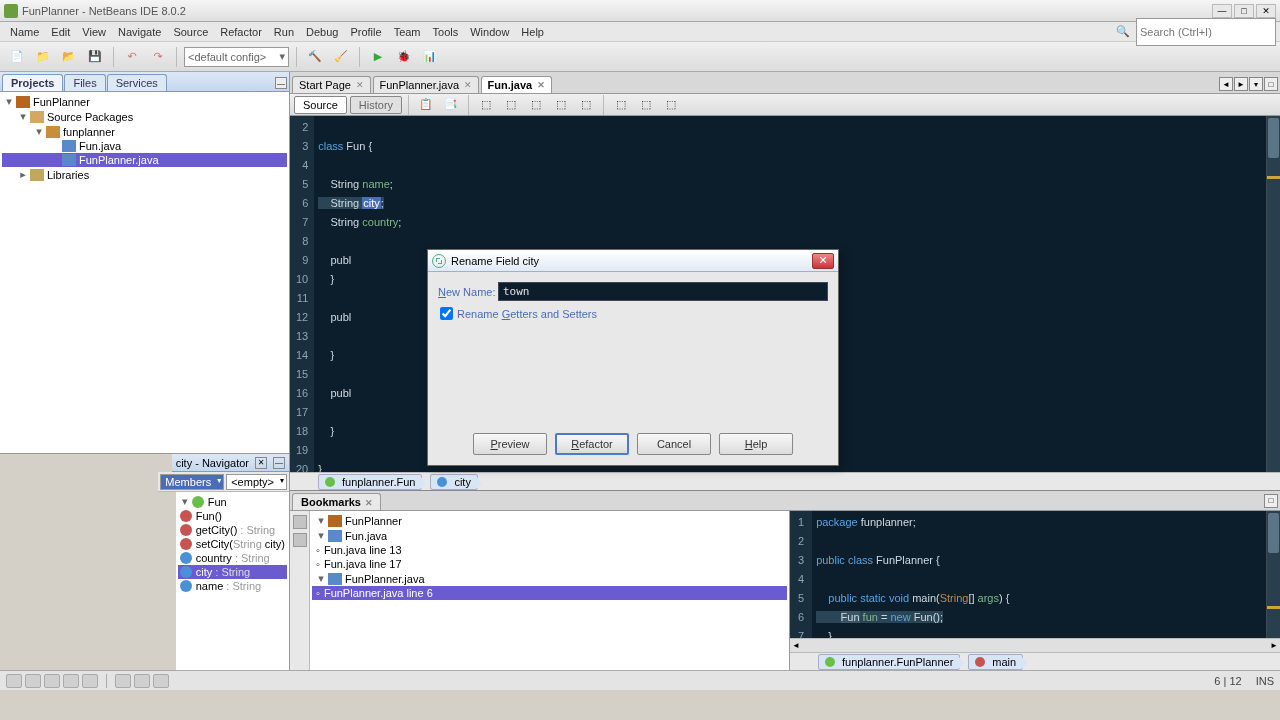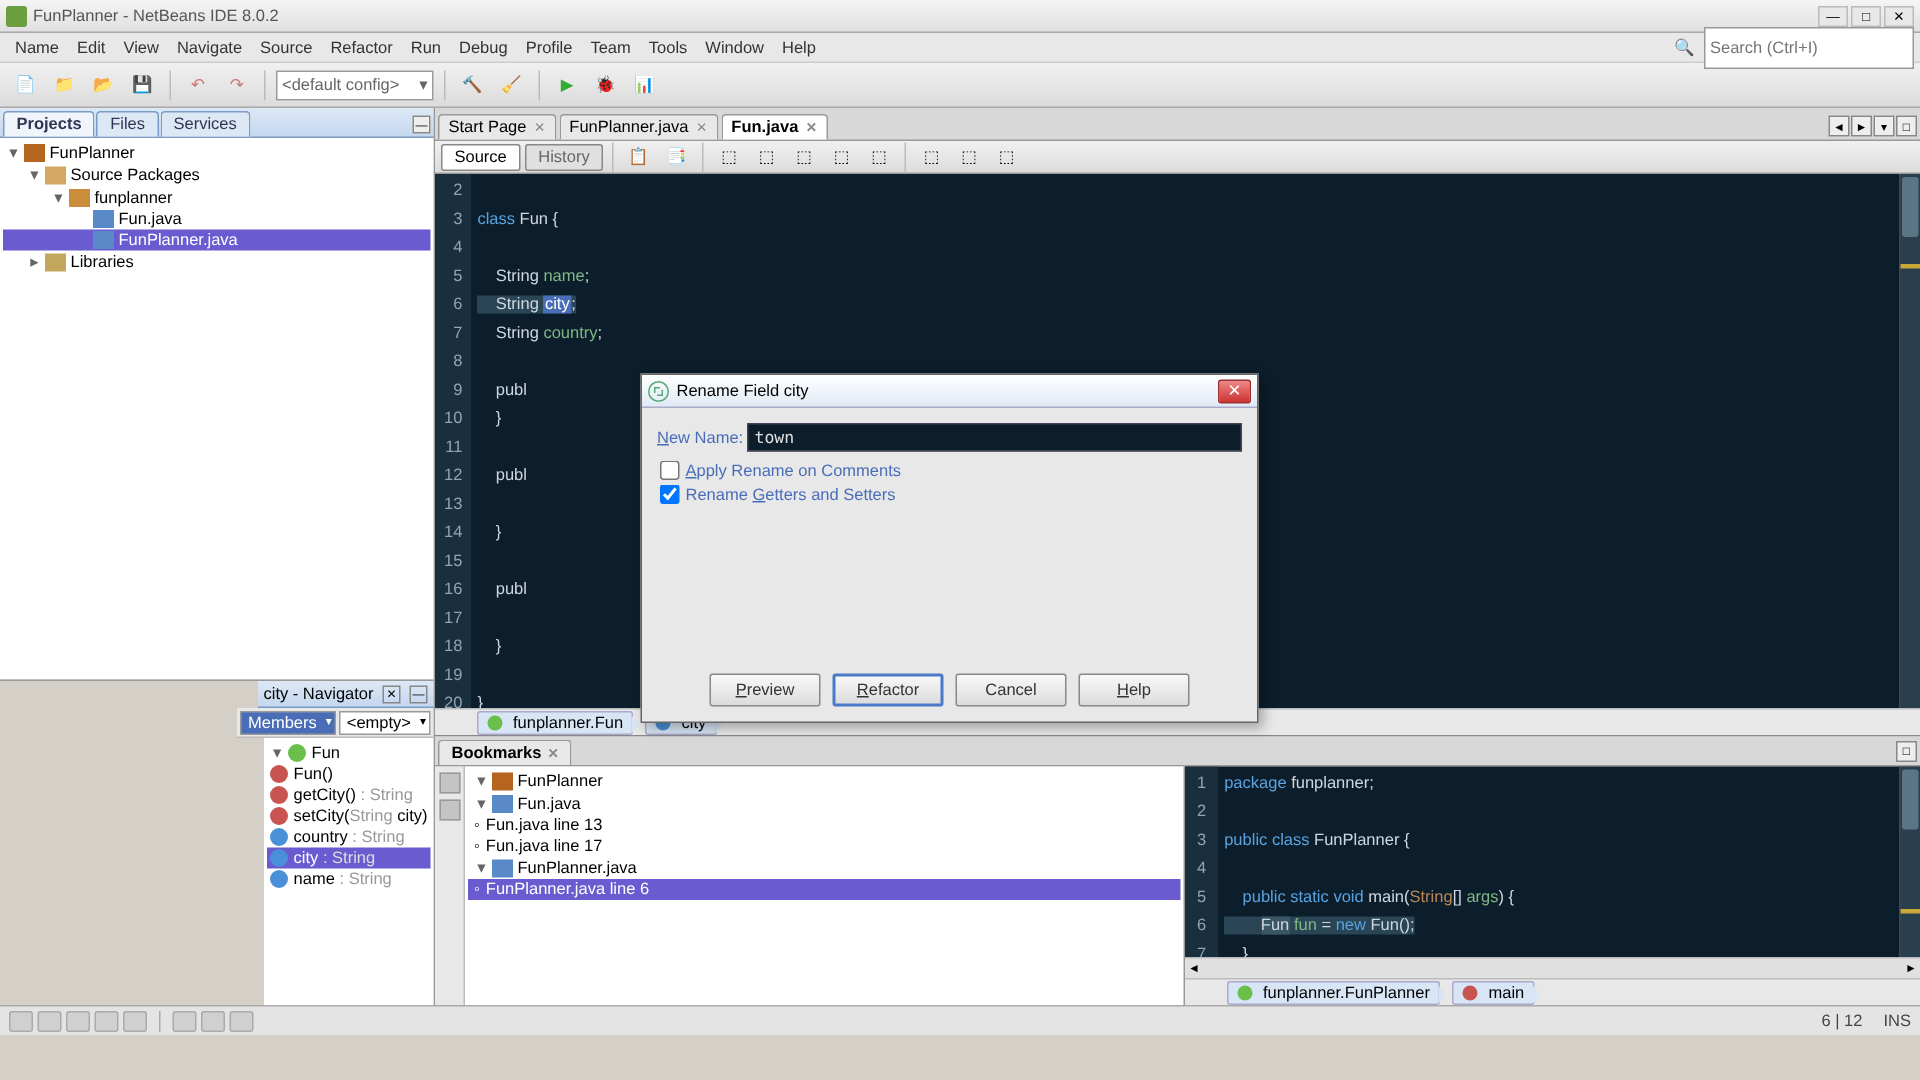--- a/index.html
+++ b/index.html
@@ -464,24 +464,20 @@
     <div class="dicon"></div>
     <span>Rename Field city</span>
     <div class="close-btn">✕</div>
   </div>
   <div class="dialog-body">
     <div class="form-row">
       <span class="form-label"><u>N</u>ew Name:</span>
       <input class="form-input" value="town" style="">
     </div>
     <div class="check-row">
-      <input type="checkbox" style="">
-      <label><u>A</u>pply Rename on Comments</label>
-    </div>
-    <div class="check-row">
       <input type="checkbox" checked="" style="">
       <label>Rename <u>G</u>etters and Setters</label>
     </div>
     <div style="height:90px;"></div>
   </div>
   <div class="dialog-buttons">
     <div class="dlg-btn"><u>P</u>review</div>
     <div class="dlg-btn primary"><u>R</u>efactor</div>
     <div class="dlg-btn">Cancel</div>
     <div class="dlg-btn"><u>H</u>elp</div>

